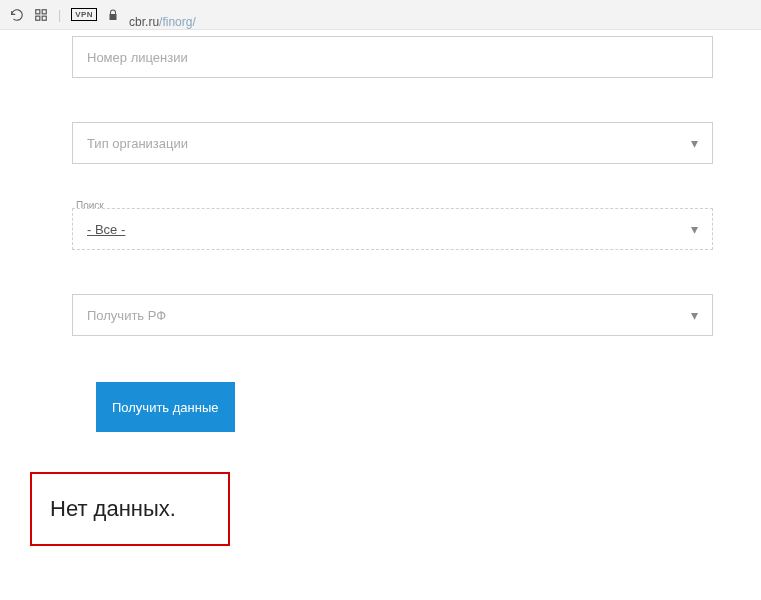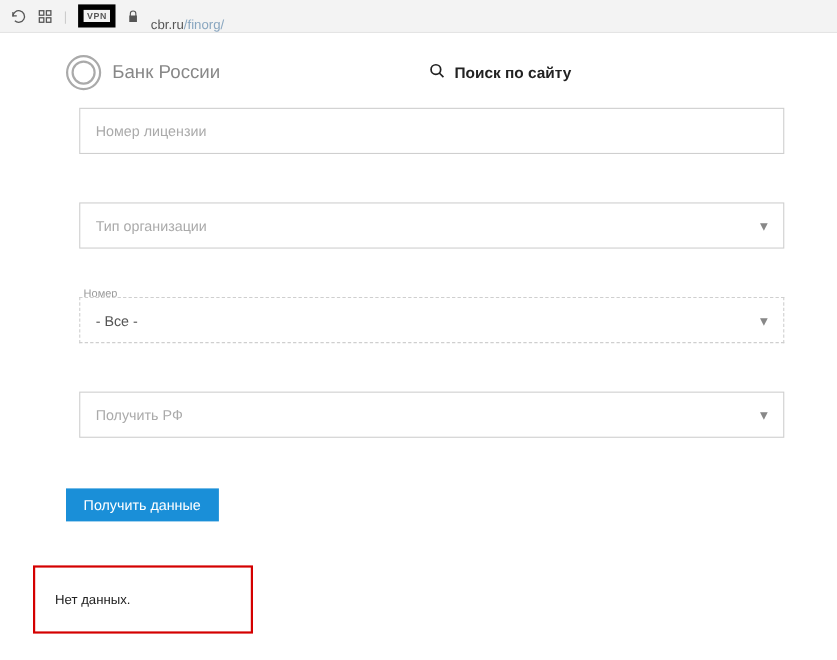--- a/index.html
+++ b/index.html
@@ -17,21 +17,21 @@
     border-bottom: 1px solid #e4e4e4;
     display: flex;
     align-items: center;
     padding: 0 10px;
     gap: 10px;
     font-size: 12px;
     color: #555;
   }
   .browser-bar .ic { display:inline-flex; align-items:center; }
   .vpn-box {
-    border: 5px solid #000000;
+    border: 1px solid #000000;
     font-size: 8px;
     padding: 1px 3px;
     letter-spacing: 0.5px;
     font-weight: bold;
   }
   .divider { color:#ccc; }
   .url { color:#555;margin-top:15px; }
   .url .path { color:#8aa7c0; }
   
   .page { padding: 0 10px; }
@@ -82,41 +82,42 @@
   .input-box.dashed { border-style: dashed; }
   .float-label {
     position:absolute;
     top:-8px; left:12px;
     background:#fff;
     padding:0 4px;
     font-size:10px;
     color:#999;
   }
   .chev { color:#888; font-size:14px; }
-  .selected-val { color:#555; }
+  .selected-val { color:#555;text-decoration:underline; }
   
   .btn-row { margin-top: 46px; display:flex; gap:12px; padding: 0 50px;}
   .btn {
-    height: 30px;
+    height: 50px;
     padding: 0 16px;
     border:none;
     font-size: 13px;
     display:inline-flex; align-items:center; gap:8px;
     cursor:pointer;
     color:#fff;
+    margin-left:36px;
   }
   .btn-primary { background:#1a8fd8; }
   .btn-dark { background:#2b2b2b; font-weight:bold; }
   
   .result {
     margin: 40px 0 0 20px;
     border: 2px solid #d40000;
     padding: 22px 18px;
     width: 200px;
-    font-size: 12px;
+    font-size: 22px;
     color:#222;
   }
 </style>
 </head>
 <body>
 
 <div class="browser-bar">
   <span class="ic">
     <svg width="14" height="14" viewBox="0 0 24 24" fill="none" stroke="#555" stroke-width="2">
         <path d="M3 12a9 9 0 1 1 3 6.7"></path>
@@ -139,52 +140,37 @@
         <path d="M6 10V7a6 6 0 1 1 12 0v3h1v12H5V10h1zm2 0h8V7a4 4 0 1 0-8 0v3z"></path>
       </svg>
   </span>
   <span class="url">
     <span>cbr.ru</span><span class="path">/finorg/</span>
   </span>
 </div>
 
 <div class="page">
 
-  <div class="header">
-    <div class="logo">
-      <span class="logo-emblem"></span>
-      <span class="logo-text">Банк России</span>
-    </div>
-    <div class="search-site">
-      <span>
-        <svg width="15" height="15" viewBox="0 0 24 24" fill="none" stroke="#222" stroke-width="2.5">
-            <circle cx="10" cy="10" r="7"></circle>
-            <line x1="21" y1="21" x2="15" y2="15"></line>
-          </svg>
-      </span>
-      <span>Поиск по сайту</span>
-    </div>
-  </div>
 
   <div class="form-area">
     <div class="form-row first">
       <div class="input-box">
         <span>Номер лицензии</span>
       </div>
     </div>
 
     <div class="form-row">
       <div class="input-box">
         <span>Тип организации</span>
         <span class="chev">▾</span>
       </div>
     </div>
 
     <div class="form-row">
-      <span class="float-label">Номер</span>
+      <span class="float-label">Поиск</span>
       <div class="input-box dashed">
         <span class="selected-val">- Все -</span>
         <span class="chev">▾</span>
       </div>
     </div>
 
     <div class="form-row">
       <div class="input-box">
         <span>Получить РФ</span>
         <span class="chev">▾</span>

